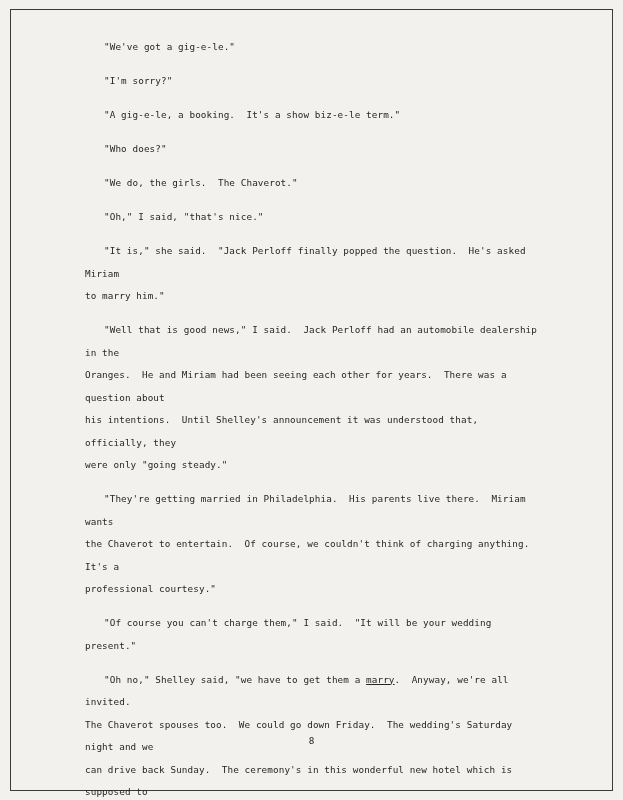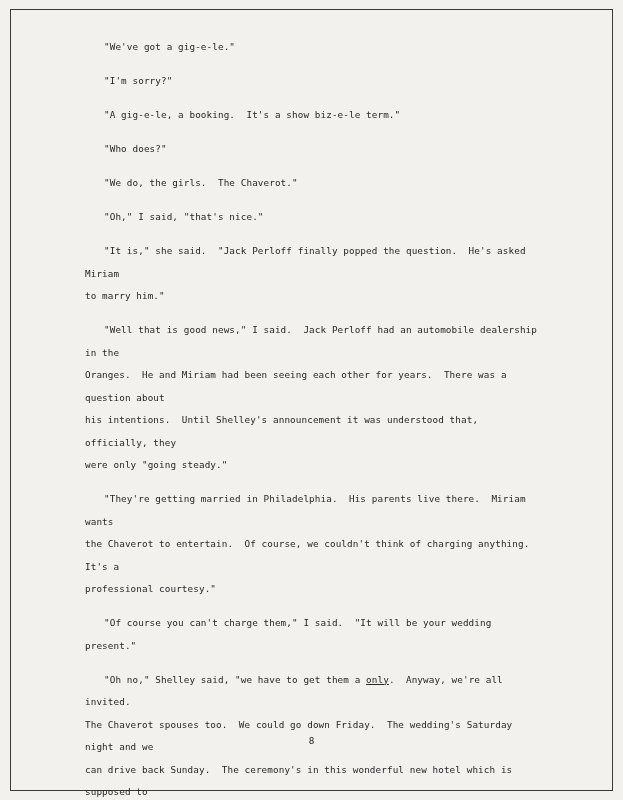--- a/index.html
+++ b/index.html
@@ -80,21 +80,21 @@
       <p class="indent">"It is," she said.  "Jack Perloff finally popped the question.  He's asked Miriam
 to marry him."</p>
       <p class="indent">"Well that is good news," I said.  Jack Perloff had an automobile dealership in the
 Oranges.  He and Miriam had been seeing each other for years.  There was a question about
 his intentions.  Until Shelley's announcement it was understood that, officially, they
 were only "going steady."</p>
       <p class="indent">"They're getting married in Philadelphia.  His parents live there.  Miriam wants
 the Chaverot to entertain.  Of course, we couldn't think of charging anything.  It's a
 professional courtesy."</p>
       <p class="indent">"Of course you can't charge them," I said.  "It will be your wedding present."</p>
-      <p class="indent">"Oh no," Shelley said, "we have to get them a <span class="u">only</span>.  Anyway, we're all invited.
+      <p class="indent">"Oh no," Shelley said, "we have to get them a <span class="u">marry</span>.  Anyway, we're all invited.
 The Chaverot spouses too.  We could go down Friday.  The wedding's Saturday night and we
 can drive back Sunday.  The ceremony's in this wonderful new hotel which is supposed to
 be very nice.  They have a weekend special.  Miriam says the groom's people will make all
 the arrangements.  Can we Jerry, can we?"</p>
     </div>
 
   <div class="page-number">8</div>
 </div>
 
 </body></html>

